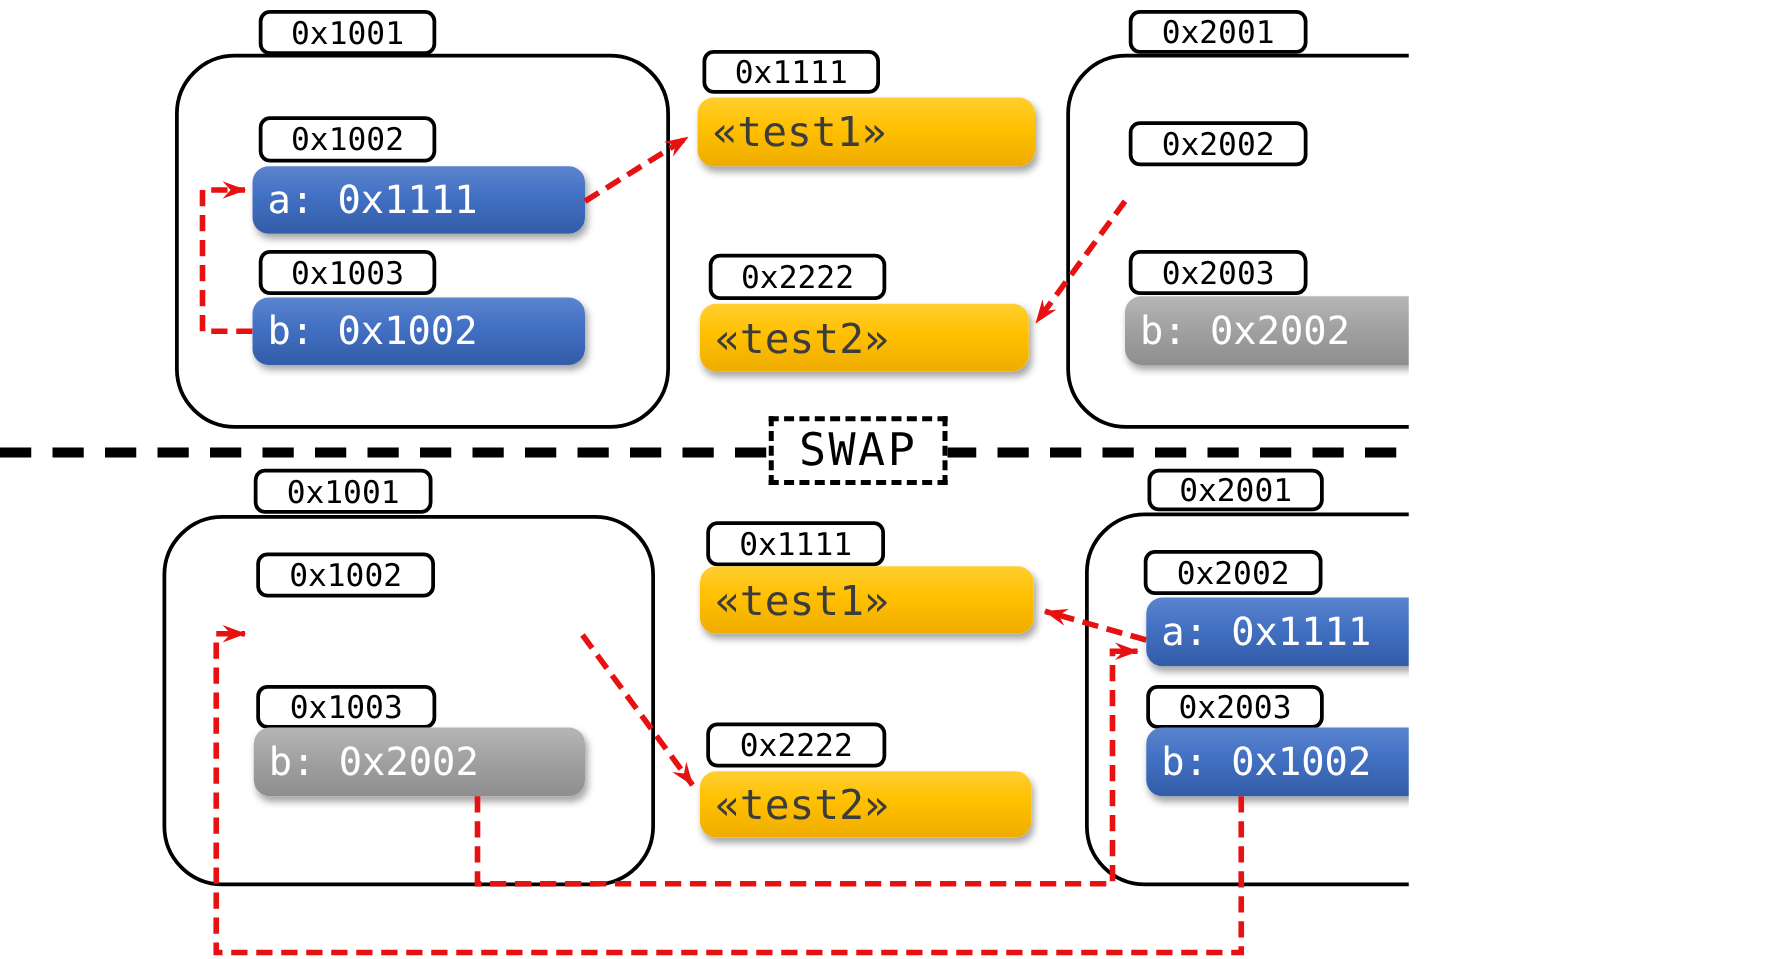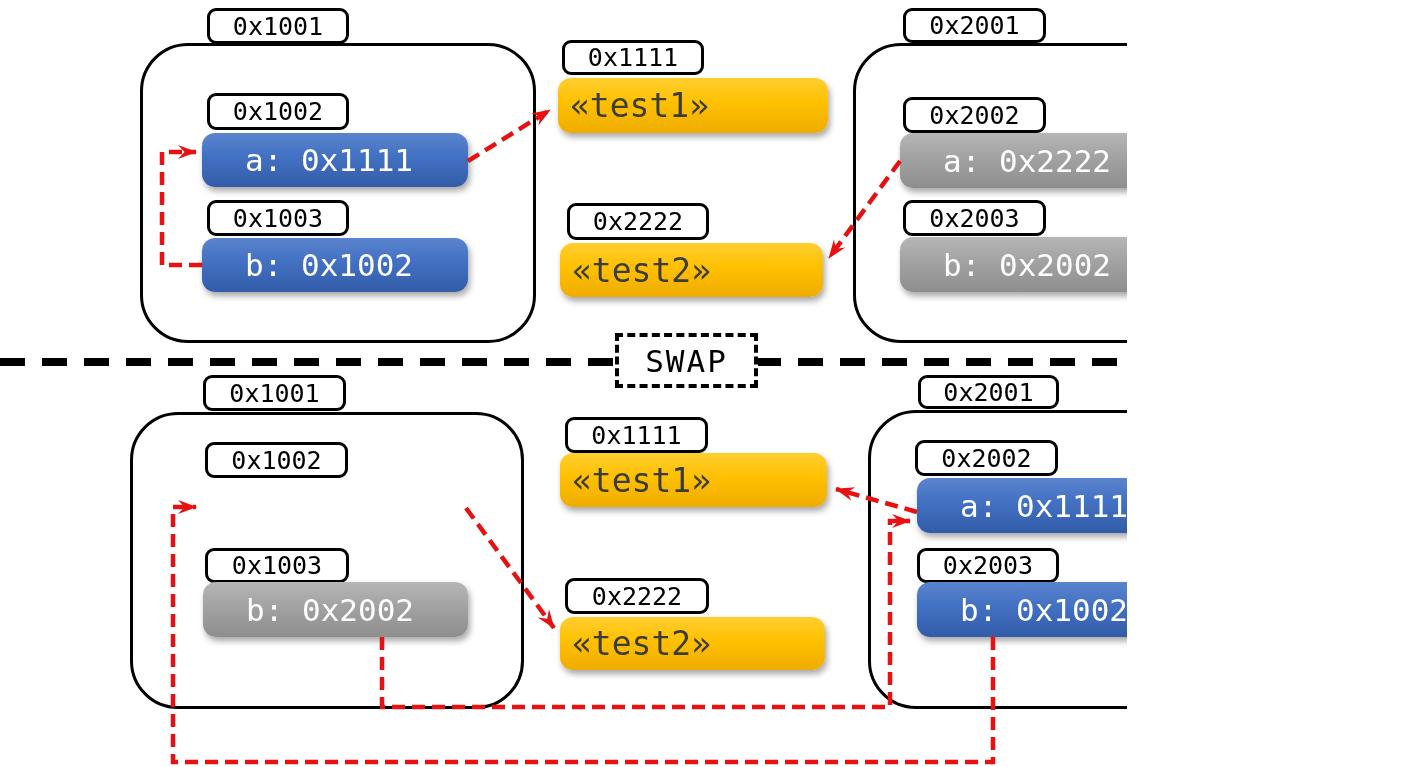--- a/index.html
+++ b/index.html
@@ -10,35 +10,35 @@
   .frame{
     position:absolute;background:#ffffff;border:3px solid #000;border-radius:48px;z-index:1;
   }
   .tag{
     position:absolute;background:#ffffff;border:3px solid #000;border-radius:9px;z-index:2;
     display:flex;align-items:center;justify-content:center;
     font-size:25px;color:#000;white-space:nowrap;
   }
   .vbox{
     position:absolute;border-radius:13px;z-index:2;display:flex;align-items:center;
-    font-size:31px;color:#fff;white-space:nowrap;padding-left:43px;box-sizing:border-box;
+    font-size:31px;color:#fff;white-space:nowrap;padding-left:12px;box-sizing:border-box;
     box-shadow:2px 4px 6px rgba(0,0,0,.35);
   }
   .vbox.blue{background:linear-gradient(180deg,#5b84cd 0%,#4472c4 40%,#325ca8 100%);}
   .vbox.gray{background:linear-gradient(180deg,#b6b6b6 0%,#a2a2a2 45%,#8e8e8e 100%);}
   .vbox.yellow{
     background:linear-gradient(180deg,#ffce30 0%,#ffc000 45%,#efac00 100%);
     color:#3c3c3c;font-size:33px;padding-left:12px;
   }
   #overlay{position:absolute;left:0;top:0;z-index:5;pointer-events:none;}
   .swap{
     position:absolute;left:615px;top:333px;width:143px;height:55px;z-index:6;
     background:#ffffff;border:4px dashed #000;box-sizing:border-box;
     display:flex;align-items:center;justify-content:center;
-    font-size:31px;color:#000;letter-spacing:2px;
+    font-size:36px;color:#000;letter-spacing:2px;
   }
   
   #f1{left:140px;top:43px;width:390px;height:294px;}
   #f1-tag{left:207px;top:8px;width:136px;height:30px;}
   #f1-s1-tag{left:207px;top:93px;width:136px;height:31px;}
   #f1-s1{left:202px;top:133px;width:266px;height:54px;}
   #f1-s2-tag{left:207px;top:200px;width:136px;height:30px;}
   #f1-s2{left:202px;top:238px;width:266px;height:54px;}
   #str1-tag{left:562px;top:40px;width:136px;height:29px;}
   #str1{left:558px;top:78px;width:270px;height:55px;}
@@ -81,21 +81,20 @@
   <div class="vbox blue" id="f1-s2">b: 0x1002</div>
 
   <div class="tag" id="str1-tag">0x1111</div>
   <div class="vbox yellow" id="str1">«test1»</div>
   <div class="tag" id="str2-tag">0x2222</div>
   <div class="vbox yellow" id="str2">«test2»</div>
 
   <div class="frame" id="f2"></div>
   <div class="tag" id="f2-tag">0x2001</div>
   <div class="tag" id="f2-s1-tag">0x2002</div>
-  <div class="vbox gray" id="f2-s1">a: 0x2222</div>
   <div class="tag" id="f2-s2-tag">0x2003</div>
   <div class="vbox gray" id="f2-s2">b: 0x2002</div>
 
   <div class="swap">SWAP</div>
 
   <div class="frame" id="f3"></div>
   <div class="tag" id="f3-tag">0x1001</div>
   <div class="tag" id="f3-s1-tag">0x1002</div>
   <div class="tag" id="f3-s2-tag">0x1003</div>
   <div class="vbox gray" id="f3-s2">b: 0x2002</div>

